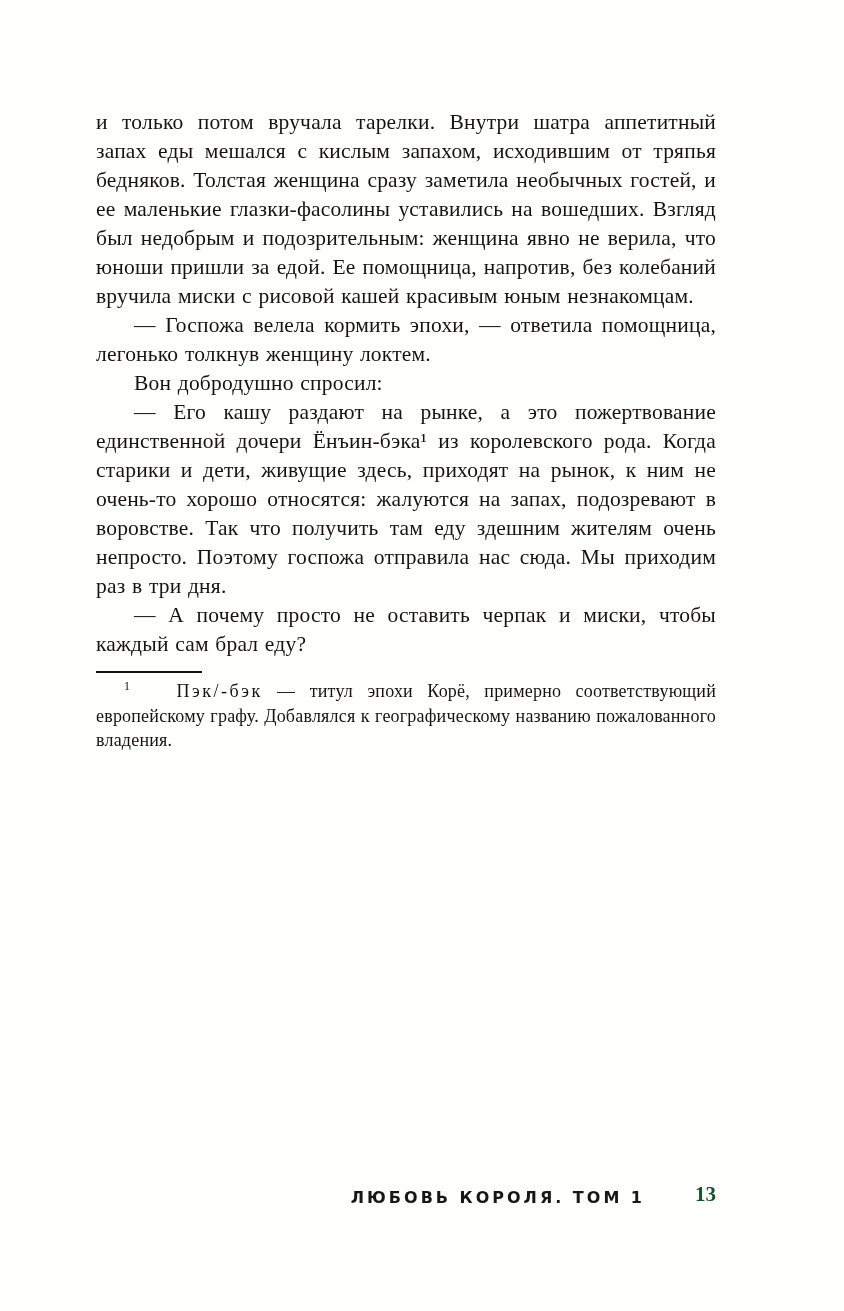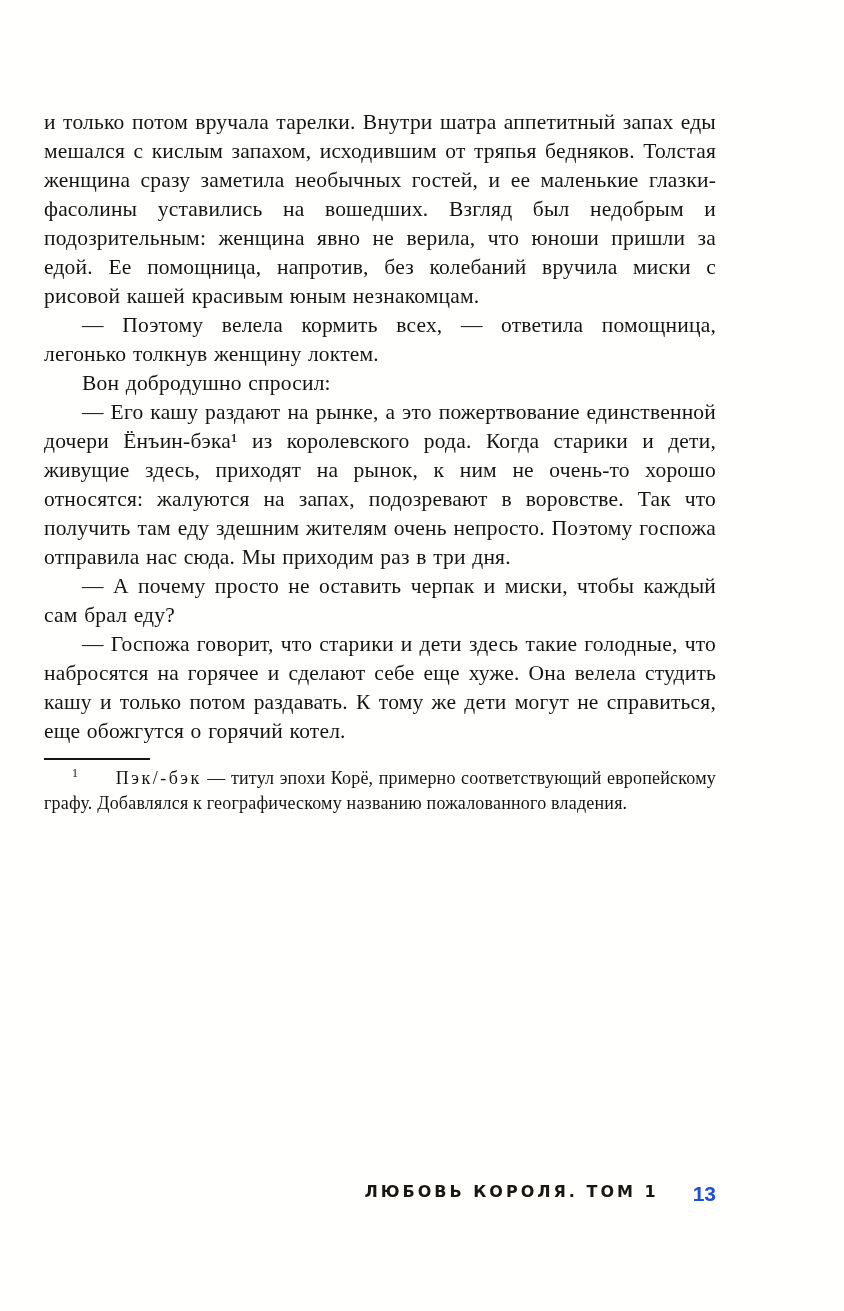--- a/index.html
+++ b/index.html
@@ -8,21 +8,21 @@
     background: #ffffff;
   }
   .page {
     position: relative;
     width: 844px;
     height: 1311px;
     box-sizing: border-box;
     background: #fffffe;
     color: #161412;
     font-family: "Liberation Serif", "DejaVu Serif", serif;
-    padding: 108px 128px 0 44px;
+    padding: 108px 128px 0 96px;
     overflow: hidden;
   }
   .text-block {
     width: 100%;
   }
   .para {
     margin: 0;
     font-size: 21.5px;
     line-height: 29px;
     text-align: justify;
@@ -55,49 +55,48 @@
     letter-spacing: 2.5px;
     margin-left: 32px;
   }
   .footer {
     position: absolute;
     left: 90px;
     right: 128px;
     top: 1182px;
     display: flex;
     justify-content: flex-end;
-    align-items: flex-start;
-    gap: 34px;
+    align-items: flex-end;
+    gap: 50px;
   }
   .running-title {
     font-family: "DejaVu Sans", sans-serif;
     font-weight: bold;
     font-size: 16px;
     letter-spacing: 3px;
     color: #1a1712;
   }
   .page-number {
-    font-family: Liberation Sans, sans-serif;
+    font-family: Liberation Serif, serif;
     font-weight: bold;
     font-size: 21px;
-    color: #1d4ed8;
+    color: #14532d;
   }
 </style>
 </head>
 <body>
 
 <div class="page">
 
   <div class="text-block">
       <p class="para no-indent">и только потом вручала тарелки. Внутри шатра аппетитный запах еды мешался с кислым запахом, исходившим от тряпья бедняков. Толстая женщина сразу заметила необычных гостей, и ее маленькие глазки-фасолины уставились на вошедших. Взгляд был недобрым и подозрительным: женщина явно не верила, что юноши пришли за едой. Ее помощница, напротив, без колебаний вручила миски с рисовой кашей красивым юным незнакомцам.</p>
-      <p class="para">— Поэтому велела кормить всех, — ответила помощница, легонько толкнув женщину локтем.</p>
+      <p class="para">— Госпожа велела кормить эпохи, — ответила помощница, легонько толкнув женщину локтем.</p>
       <p class="para">Вон добродушно спросил:</p>
       <p class="para">— Его кашу раздают на рынке, а это пожертвование единственной дочери Ёнъин-бэка¹ из королевского рода. Когда старики и дети, живущие здесь, приходят на рынок, к ним не очень-то хорошо относятся: жалуются на запах, подозревают в воровстве. Так что получить там еду здешним жителям очень непросто. Поэтому госпожа отправила нас сюда. Мы приходим раз в три дня.</p>
       <p class="para">— А почему просто не оставить черпак и миски, чтобы каждый сам брал еду?</p>
-      <p class="para">— Госпожа говорит, что старики и дети здесь такие голодные, что набросятся на горячее и сделают себе еще хуже. Она велела студить кашу и только потом раздавать. К тому же дети могут не справиться, еще обожгутся о горячий котел.</p>
     </div>
 
   <div class="footnote-rule"></div>
 
   <p class="footnote"><sup>1</sup>&nbsp;<span class="fn-term">Пэк/-бэк</span><span> — титул эпохи Корё, примерно соответствующий европейскому графу. Добавлялся к географическому названию пожалованного владения.</span></p>
 
   <div class="footer">
     <span class="running-title">ЛЮБОВЬ КОРОЛЯ. ТОМ 1</span>
     <span class="page-number">13</span>
   </div>

